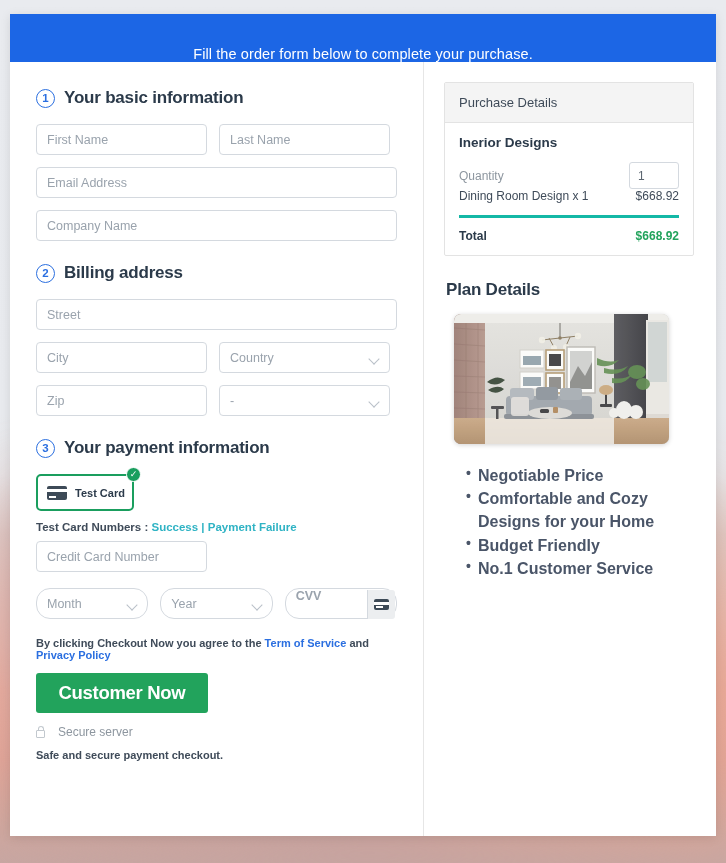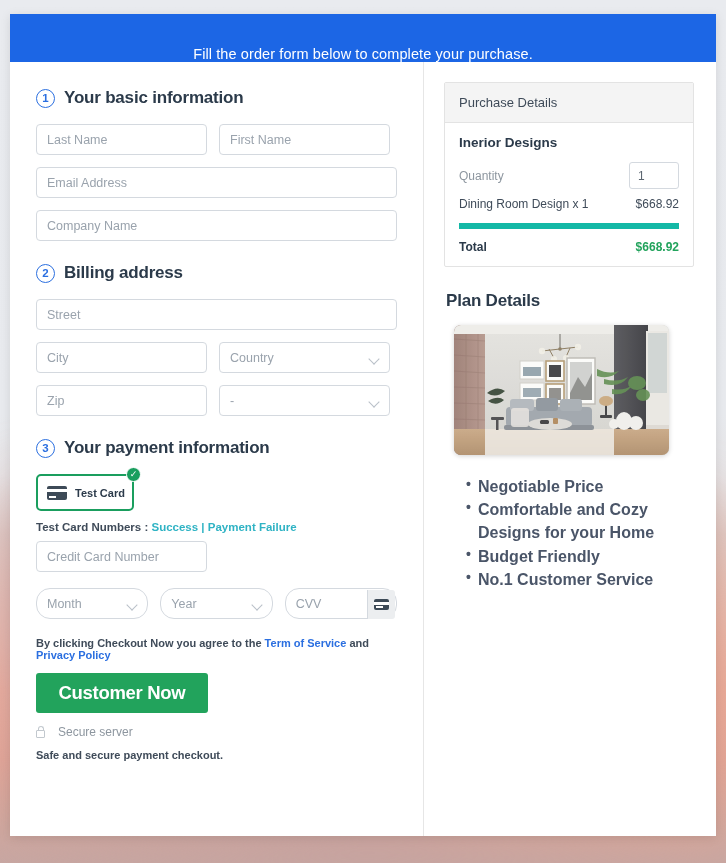--- a/index.html
+++ b/index.html
@@ -169,21 +169,21 @@
 
   .testcards {
     font-size: 11.5px;
     color: #3f4b59;
     font-weight: 700;
     margin: 4px 0 8px 0;
   }
   .testcards a { color: #2fb3c4; text-decoration: none; font-weight: 700; }
   .testcards .sep { color: #2fb3c4; }
 
-  .cvv-wrap { position: relative; display: flex; align-items: center; }
+  .cvv-wrap { position: relative; display: flex; align-items: flex-start; font-weight: bold; }
   .cvv-icon {
     position: absolute; right: 1px; top: 1px;
     width: 28px; height: 29px;
     background: #eceef0;
     border-left: 1px solid #d4d9df;
     border-radius: 0 3px 3px 0;
     display: flex; align-items: center; justify-content: center;
   }
   .cvv-icon .cc-glyph { width: 15px; height: 11px; }
 
@@ -249,37 +249,37 @@
   }
   .purchase-body { padding: 12px 14px 12px 14px; }
   .prod-name {
     font-size: 13.5px;
     font-weight: 700;
     color: #2b3a4a;
     margin-bottom: 12px;
   }
   .qty-row {
     display: flex; align-items: center; justify-content: space-between;
-    margin-bottom: 8px;
+    margin-bottom: 0;
   }
   .qty-label { font-size: 12px; color: #8d969f; }
   .qty-input {
     width: 50px; height: 27px;
     border: 1px solid #d4d9df;
     border-radius: 3px;
     display: flex; align-items: center;
     padding-left: 8px;
     font-size: 12px;
     color: #5c6670;
   }
   .line-row {
     display: flex; justify-content: space-between;
     font-size: 12px; color: #3f4b59;
     padding-bottom: 12px;
-    border-bottom: 6px solid #14b8a6;
+    border-bottom: 3px solid #14b8a6;
   }
   .total-row {
     display: flex; justify-content: space-between;
     padding-top: 11px;
     font-size: 12px;
     font-weight: 700;
     color: #2b3a4a;
   }
   .total-amt { color: #22a35c; font-weight: 700; }
 
@@ -333,22 +333,22 @@
   <div class="body-cols">
 
     <div class="col-left">
 
       <div class="step-head">
         <span class="step-num">1</span>
         <span class="step-title">Your basic information</span>
       </div>
 
       <div class="row">
+        <div class="fld half">First Name</div>
         <div class="fld half">Last Name</div>
-        <div class="fld half">First Name</div>
       </div>
       <div class="row">
         <div class="fld full">Email Address</div>
       </div>
       <div class="row">
         <div class="fld full">Company Name</div>
       </div>
 
       <div class="step-head gap-sec">
         <span class="step-num">2</span>

